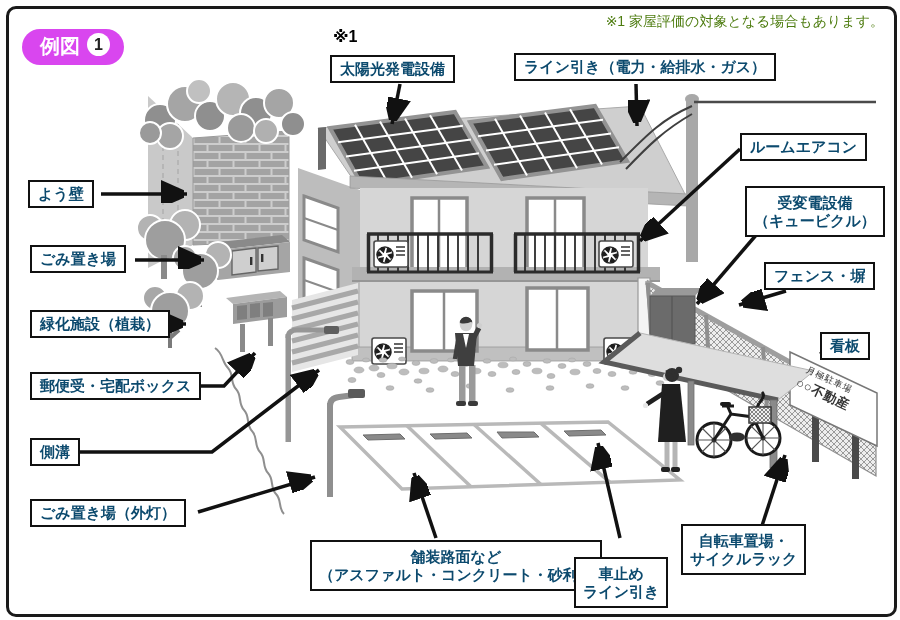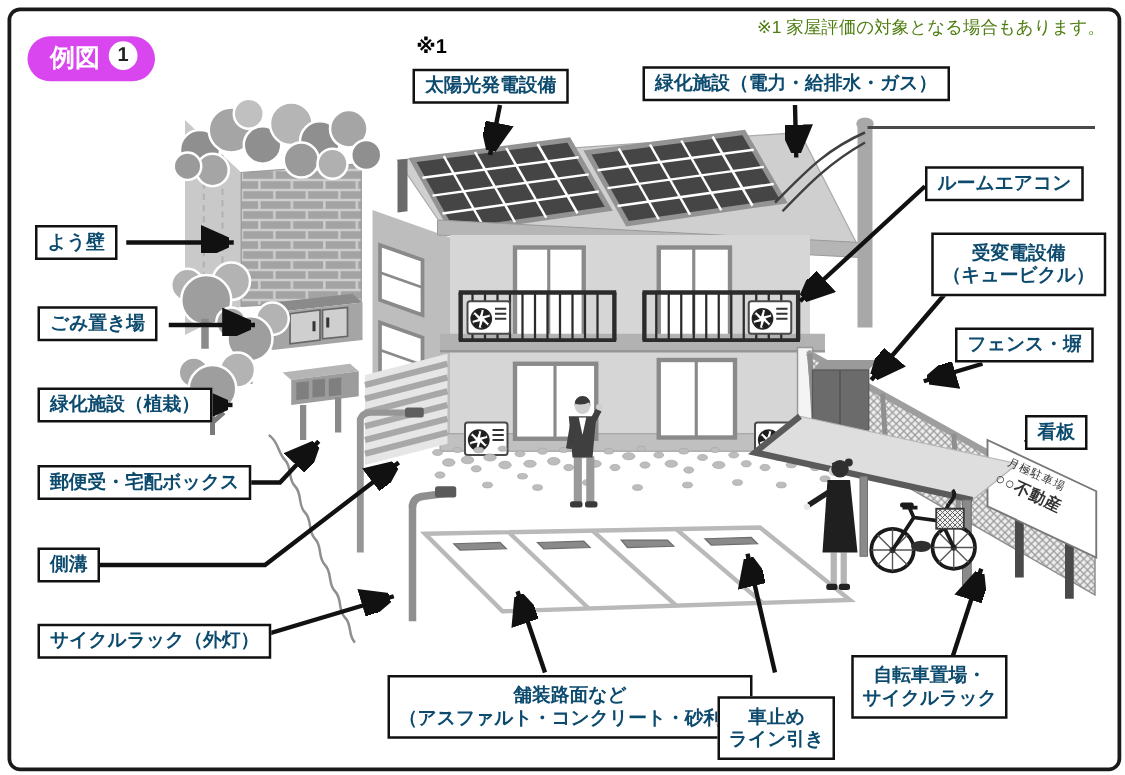--- a/index.html
+++ b/index.html
@@ -403,34 +403,34 @@
 
 <div id="badge">
   <span>例図</span>
   <span class="num">1</span>
 </div>
 
 <div id="note">※1 家屋評価の対象となる場合もあります。</div>
 
 <div id="solar-ref">※1</div>
 <div class="lbl" style="left:330px;top:55px;">太陽光発電設備</div>
-<div class="lbl" style="left:514px;top:53px;">緑化施設（電力・給排水・ガス）</div>
+<div class="lbl" style="left:514px;top:53px;">ライン引き（電力・給排水・ガス）</div>
 <div class="lbl" style="left:740px;top:133px;">ルームエアコン</div>
 <div class="lbl two" style="left:745px;top:186px;">
   <span>受変電設備</span>
   <span>（キュービクル）</span>
 </div>
 <div class="lbl" style="left:764px;top:262px;">フェンス・塀</div>
 <div class="lbl" style="left:820px;top:332px;">看板</div>
 <div class="lbl" style="left:28px;top:180px;">よう壁</div>
 <div class="lbl" style="left:30px;top:245px;">ごみ置き場</div>
 <div class="lbl" style="left:30px;top:310px;">緑化施設（植栽）</div>
 <div class="lbl" style="left:30px;top:372px;">郵便受・宅配ボックス</div>
 <div class="lbl" style="left:30px;top:438px;">側溝</div>
-<div class="lbl" style="left:30px;top:499px;">サイクルラック（外灯）</div>
+<div class="lbl" style="left:30px;top:499px;">ごみ置き場（外灯）</div>
 <div class="lbl two" style="left:310px;top:540px;">
   <span>舗装路面など</span>
   <span>（アスファルト・コンクリート・砂利）</span>
 </div>
 <div class="lbl two" style="left:574px;top:540px;margin-top:17px;">
   <span>車止め</span>
   <span>ライン引き</span>
 </div>
 <div class="lbl two" style="left:681px;top:524px;">
   <span>自転車置場・</span>

